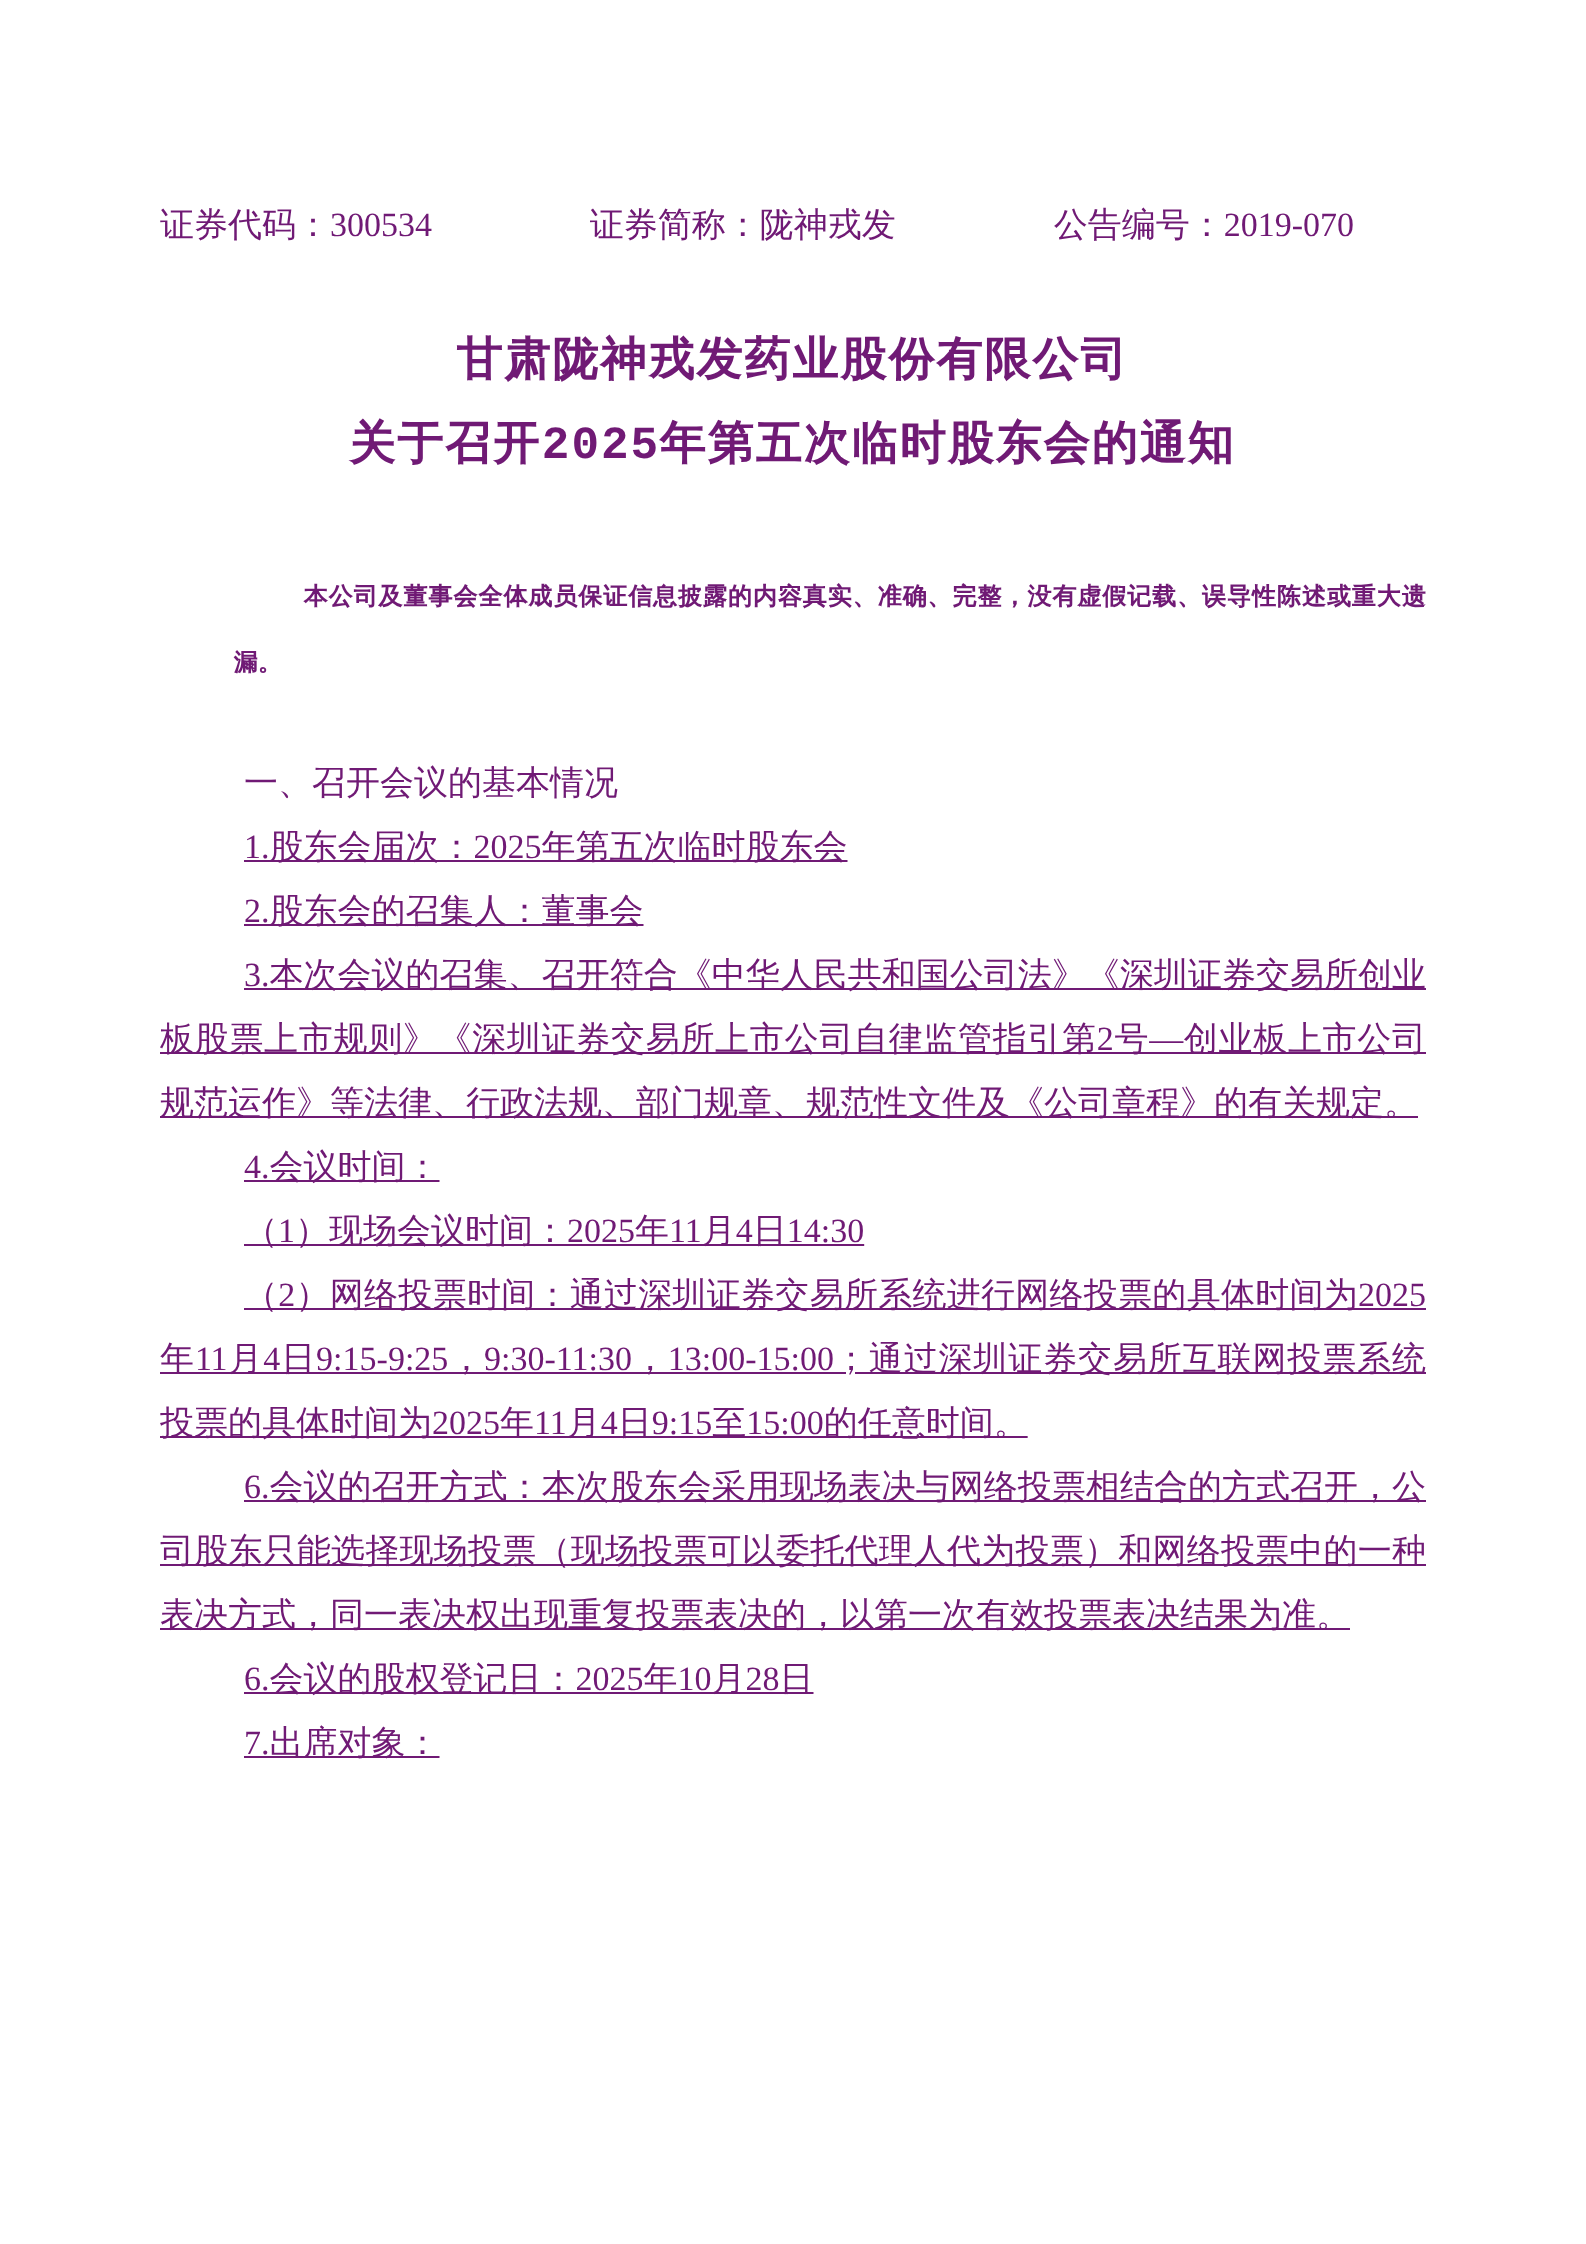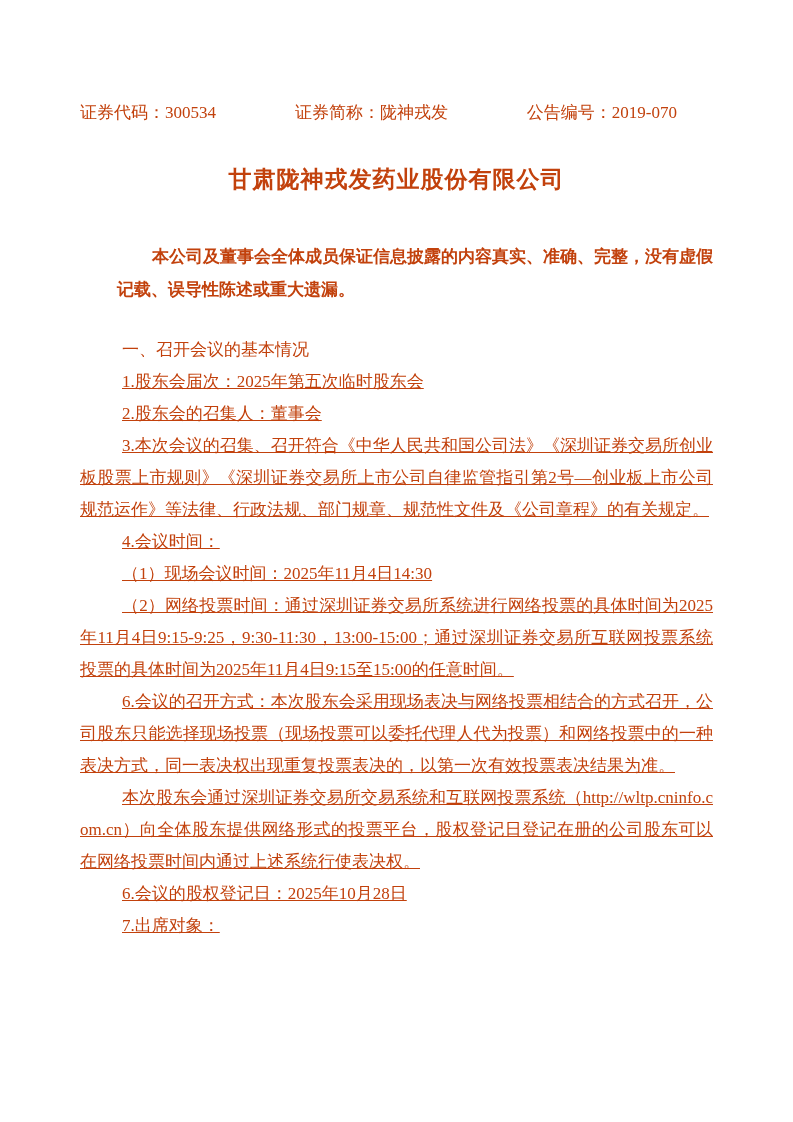--- a/index.html
+++ b/index.html
@@ -8,21 +8,21 @@
     background: #ffffff;
   }
   .page {
     position: relative;
     width: 793px;
     height: 1122px;
     margin: 0 auto;
     background: #ffffff;
     box-sizing: border-box;
     padding: 102px 80px 0 80px;
-    color: #c2410c;
+    color: #701a75;
     font-family: "Liberation Serif", serif;
     overflow: hidden;
   }
   .doc-header {
     display: flex;
     justify-content: space-between;
     align-items: baseline;
     font-size: 17px;
     line-height: 22px;
     padding-right: 36px;
@@ -35,21 +35,21 @@
     line-height: 30px;
     font-family: Liberation Mono, monospace;
     letter-spacing: 1px;
   }
   .doc-title.company { margin-top: 42px; }
   .doc-title.subject { margin-top: 12px; }
   .disclaimer {
     margin: 44px 0 0 37px;
     text-indent: 35px;
     font-weight: bold;
-    font-size: 17px;
+    font-size: 12px;
     line-height: 33px;
     text-align: justify;
   }
   .section-heading {
     margin-top: 28px;
     font-weight: normal;
     font-size: 17px;
     line-height: 32px;
     font-family: "Liberation Sans", sans-serif;
     text-indent: 42px;
@@ -70,38 +70,38 @@
 <div class="page">
 
   <div class="doc-header">
     <span>证券代码：300534</span>
     <span>证券简称：陇神戎发</span>
     <span>公告编号：2019-070</span>
   </div>
 
   <div class="doc-title company">甘肃陇神戎发药业股份有限公司</div>
 
+  <div class="doc-title subject">关于召开2025年第五次临时股东会的通知</div>
 
   <p class="disclaimer">本公司及董事会全体成员保证信息披露的内容真实、准确、完整，没有虚假记载、误导性陈述或重大遗漏。</p>
 
   <div class="section-heading">一、召开会议的基本情况</div>
 
   <p class="body-paragraph">1.股东会届次：2025年第五次临时股东会</p>
 
   <p class="body-paragraph">2.股东会的召集人：董事会</p>
 
   <p class="body-paragraph">3.本次会议的召集、召开符合《中华人民共和国公司法》《深圳证券交易所创业板股票上市规则》《深圳证券交易所上市公司自律监管指引第2号—创业板上市公司规范运作》等法律、行政法规、部门规章、规范性文件及《公司章程》的有关规定。</p>
 
   <p class="body-paragraph">4.会议时间：</p>
 
   <p class="body-paragraph">（1）现场会议时间：2025年11月4日14:30</p>
 
   <p class="body-paragraph">（2）网络投票时间：通过深圳证券交易所系统进行网络投票的具体时间为2025年11月4日9:15-9:25，9:30-11:30，13:00-15:00；通过深圳证券交易所互联网投票系统投票的具体时间为2025年11月4日9:15至15:00的任意时间。</p>
 
   <p class="body-paragraph">6.会议的召开方式：本次股东会采用现场表决与网络投票相结合的方式召开，公司股东只能选择现场投票（现场投票可以委托代理人代为投票）和网络投票中的一种表决方式，同一表决权出现重复投票表决的，以第一次有效投票表决结果为准。</p>
 
-  <p class="body-paragraph">本次股东会通过深圳证券交易所交易系统和互联网投票系统（http://wltp.cninfo.com.cn）向全体股东提供网络形式的投票平台，股权登记日登记在册的公司股东可以在网络投票时间内通过上述系统行使表决权。</p>
 
   <p class="body-paragraph">6.会议的股权登记日：2025年10月28日</p>
 
   <p class="body-paragraph">7.出席对象：</p>
 
 </div>
 
 </body></html>

